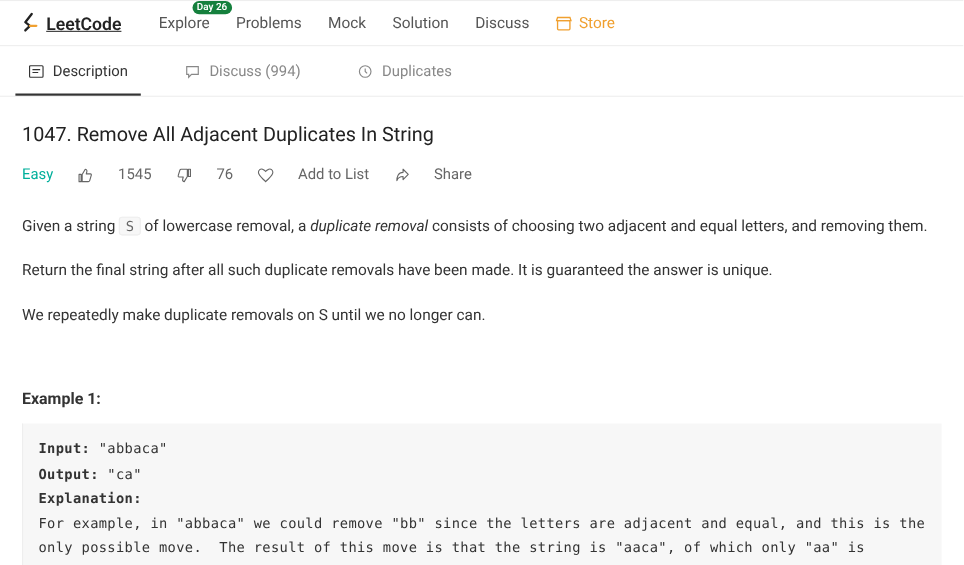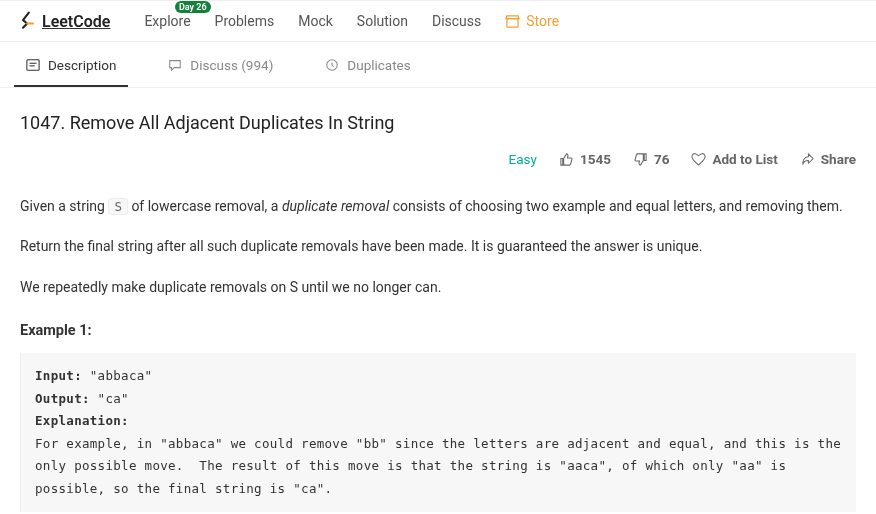--- a/index.html
+++ b/index.html
@@ -10,27 +10,27 @@
     .nav-item { position: relative; color: #555; margin-right: 24px; cursor: pointer; font-size: 14px; }
     .nav-item.store { color: #f0a030; display: flex; align-items: center; }
     .badge-day { position: absolute; top: -12px; right: -20px; background: #15803d; color: #fff; font-size: 9px; padding: 1px 4px; border-radius: 6px; font-weight: 600; }
     .tabbar { display: flex; align-items: center; height: 46px; border-bottom: 1px solid #eee; }
     .tab { display: flex; align-items: center; padding: 0 26px; height: 100%; color: #888; cursor: pointer; font-size: 13.5px; }
     .tab.active { color: #333; position: relative; }
     .tab.active::after { content: ""; position: absolute; bottom: 0; left: 10%; width: 80%; height: 2px; background: #333; }
     .tab-icon { margin-right: 8px; display: inline-flex; align-items: center; }
     .content { padding: 24px 20px; }
     .title { font-size: 18px; font-weight: 400; color: #222; margin-bottom: 18px; }
-    .meta-row { display: flex; align-items: center; gap: 22px; color: #666; font-size: 13.5px; margin-bottom: 28px; justify-content: flex-end; }
+    .meta-row { display: flex; align-items: center; gap: 22px; color: #666; font-size: 13.5px; margin-bottom: 28px; }
     .difficulty.easy { color: #00af9b; }
-    .meta-item { display: flex; align-items: center; gap: 6px; cursor: pointer; font-weight: bold; }
+    .meta-item { display: flex; align-items: center; gap: 22px; cursor: pointer; }
     .desc-p { color: #333; font-size: 14px; margin-bottom: 18px; line-height: 1.6; }
     .inline-code { background: #f7f7f7; border: 1px solid #eee; border-radius: 3px; padding: 0 5px; font-family: Menlo, Monaco, Consolas, monospace; font-size: 12.5px; color: #666; }
     .italic { font-style: italic; }
-    .example-label { font-weight: 700; margin-top: 24px; margin-bottom: 14px; font-size: 14.5px; }
+    .example-label { font-weight: 700; margin-top: 56px; margin-bottom: 14px; font-size: 14.5px; }
     .example-block { background: #f7f7f7; border-left: 1px solid #eee; padding: 12px 14px; font-family: Menlo, Monaco, Consolas, monospace; font-size: 12.5px; color: #333; line-height: 1.8; white-space: pre-wrap; letter-spacing: 0.3px; }
     .example-block .kw { font-weight: 700; }
     .store-icon { margin-right: 6px; }
   </style>
 </head>
 <body>
 
 <div class="topbar">
   <div class="logo">
     <svg width="20" height="20" viewBox="0 0 24 24">
@@ -111,21 +111,21 @@
     </span>
     <span class="meta-item">
       <svg width="15" height="15" viewBox="0 0 16 16">
           <path d="M9 2 v3 c-5 0-6 5-6 8 c1-3 3-4 6-4 v3 l5-5 z" stroke="#666" stroke-width="1.1" fill="none" stroke-linejoin="round"></path>
         </svg>
       <span>Share</span>
     </span>
   </div>
 
   <p class="desc-p">
-    <span>Given a string </span><code class="inline-code">S</code><span> of lowercase removal, a </span><span class="italic">duplicate removal</span><span> consists of choosing two example and equal letters, and removing them.</span>
+    <span>Given a string </span><code class="inline-code">S</code><span> of lowercase removal, a </span><span class="italic">duplicate removal</span><span> consists of choosing two adjacent and equal letters, and removing them.</span>
   </p>
   <p class="desc-p">Return the final string after all such duplicate removals have been made.  It is guaranteed the answer is unique.</p>
   <p class="desc-p">We repeatedly make duplicate removals on S until we no longer can.</p>
 
   <div class="example-label">Example 1:</div>
   <div class="example-block"><span class="kw">Input: </span><span>"abbaca"</span>
 <span class="kw">Output: </span><span>"ca"</span>
 <span class="kw">Explanation: </span>
 <span>For example, in "abbaca" we could remove "bb" since the letters are adjacent and equal, and this is the only possible move.  The result of this move is that the string is "aaca", of which only "aa" is possible, so the final string is "ca".</span></div>
 </div>

